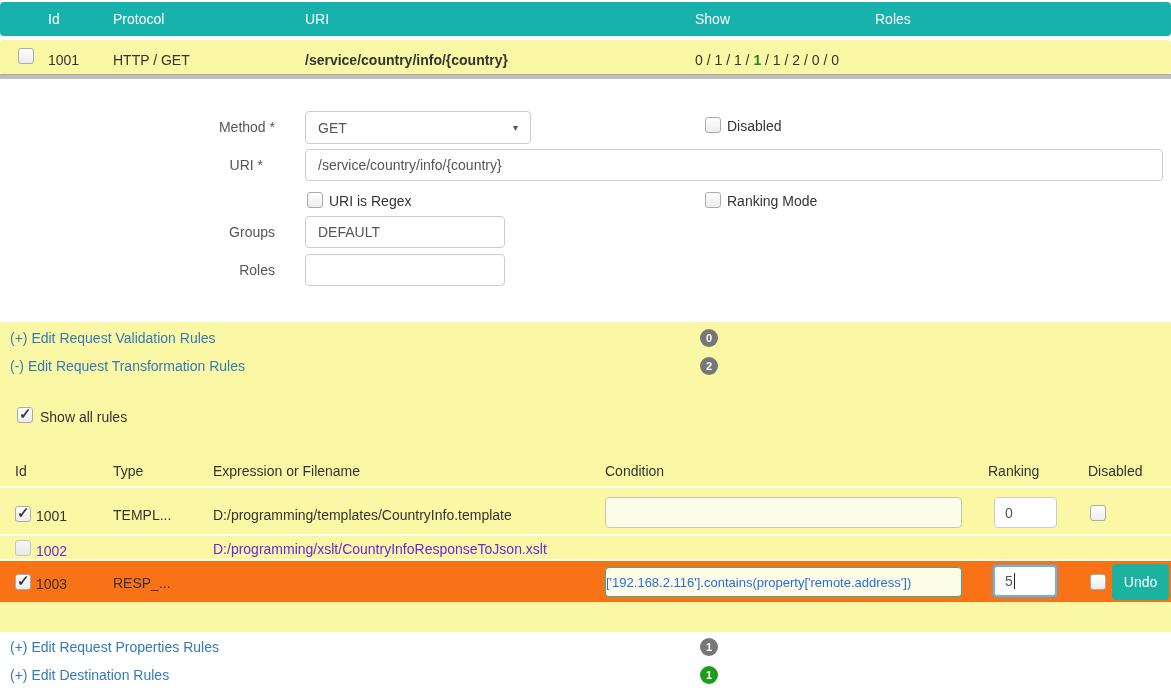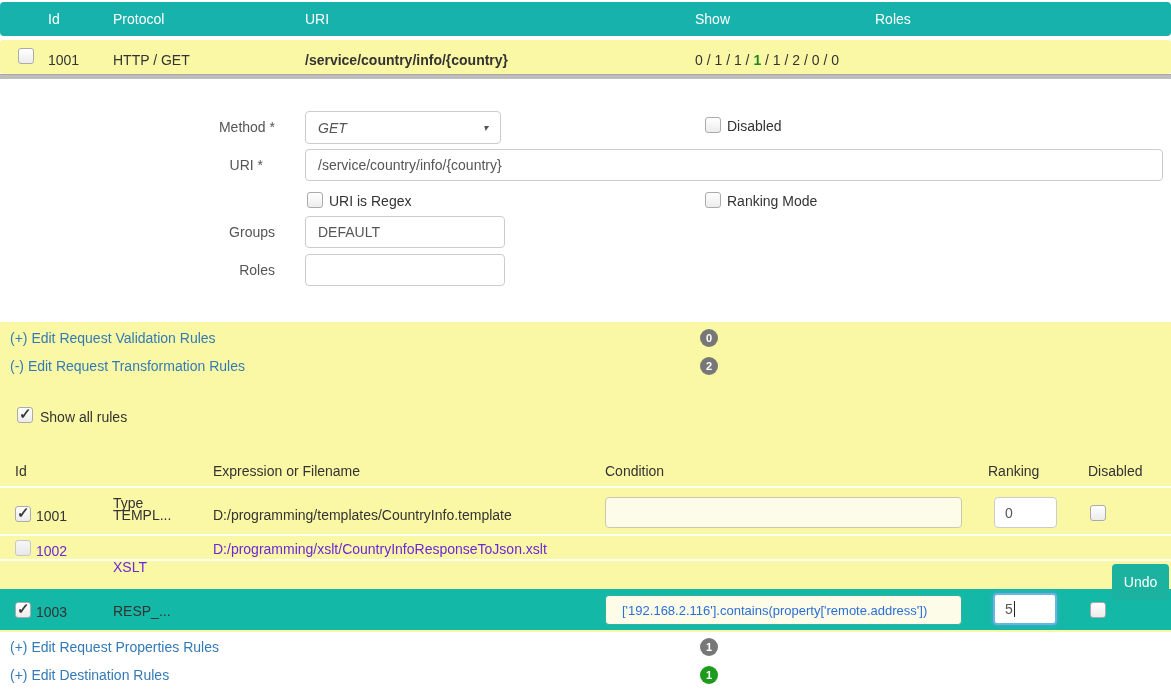--- a/index.html
+++ b/index.html
@@ -31,24 +31,24 @@
   .yellow-sec{position:absolute;left:0;top:322px;width:1171px;height:310px;background:#fbf8a5;}
   .rule-link{position:absolute;left:10px;color:#337ab7;text-decoration:none;cursor:pointer;}
   .badge{position:absolute;left:700px;width:18px;height:18px;border-radius:50%;background:#777;
          color:#fff;font-size:11px;font-weight:bold;display:flex;align-items:center;justify-content:center;}
   .badge.green{background:#1d9b1d;}
 
   .th{position:absolute;color:#333;}
   .sep{position:absolute;left:0;width:1171px;height:2px;background:rgba(255,255,255,0.85);}
   .rtext{position:absolute;color:#333;}
   .rtext.muted{color:#6d28d9;}
-  .green-row{position:absolute;left:0;top:561px;width:1171px;height:41px;background:#14b8a6;margin-top:28px;}
+  .green-row{position:absolute;left:0;top:561px;width:1171px;height:41px;background:#f97316;}
 
   .cond-input{background:#fdfce8;border:1px solid #c9c9ad;}
-  .cond-input.modified{border:1px solid #30b39a;color:#2a6ed8;font-size:13px;padding:0 16px;}
+  .cond-input.modified{border:1px solid #30b39a;color:#2a6ed8;font-size:13px;padding:0 0;}
   .rank-input{padding:0 10px;}
   .rank-input.focused{border:2px solid #6cb2e4;box-shadow:0 0 6px rgba(102,175,233,0.5);}
   .caret{width:1px;height:16px;background:#222;margin-left:1px;}
 
   .undo-btn{position:absolute;left:1112px;top:564px;width:57px;height:36px;background:#1cb2a0;
             border:none;border-radius:4px;color:#fff;font-size:14px;font-family:"Liberation Sans",sans-serif;
             display:flex;align-items:center;justify-content:center;cursor:pointer;}
 </style>
 </head>
 <body>
@@ -69,21 +69,21 @@
     <div class="cell" style="left:113px;">HTTP / GET</div>
     <div class="cell" style="left:305px;font-weight:bold;">/service/country/info/{country}</div>
     <div class="cell" style="left:695px;">
       <span>0 / 1 / 1 / </span><span style="color:#1e8a1e;font-weight:bold;">1</span><span> / 1 / 2 / 0 / 0</span>
     </div>
   </div>
 
   <div class="gray-divider"></div>
 
   <div class="flabel" style="left:155px;top:119px;">Method *</div>
-  <div class="textbox selectbox" style="left:305px;top:111px;width:196px;height:33px;font-style:italic;">
+  <div class="textbox selectbox" style="left:305px;top:111px;width:226px;height:33px;">
     <span>GET</span>
     <span class="arrow">▾</span>
   </div>
   <div class="cb" style="left:705px;top:117px;"></div>
   <div class="cblabel" style="left:727px;top:118px;">Disabled</div>
 
   <div class="flabel" style="left:143px;top:157px;">URI *</div>
   <div class="textbox" style="left:305px;top:149px;width:858px;height:32px;">
     <span>/service/country/info/{country}</span>
   </div>
@@ -108,21 +108,21 @@
   <a class="rule-link" style="top:330px;">(+) Edit Request Validation Rules</a>
   <div class="badge" style="top:329px;">0</div>
 
   <a class="rule-link" style="top:358px;">(-) Edit Request Transformation Rules</a>
   <div class="badge" style="top:357px;">2</div>
 
   <div class="cb checked" style="left:17px;top:407px;"></div>
   <div class="cblabel" style="left:40px;top:409px;">Show all rules</div>
 
   <div class="th" style="left:15px;top:463px;">Id</div>
-  <div class="th" style="left:113px;top:463px;margin-top:32px;">Type</div>
+  <div class="th" style="left:113px;top:463px;">Type</div>
   <div class="th" style="left:213px;top:463px;">Expression or Filename</div>
   <div class="th" style="left:605px;top:463px;">Condition</div>
   <div class="th" style="left:988px;top:463px;">Ranking</div>
   <div class="th" style="left:1088px;top:463px;">Disabled</div>
   <div class="sep" style="top:486px;"></div>
 
   <div>
     <div class="cb checked" style="left:15px;top:506px;"></div>
     <div class="rtext" style="left:36px;top:508px;">1001</div>
     <div class="rtext" style="left:113px;top:507px;">TEMPL...</div>

